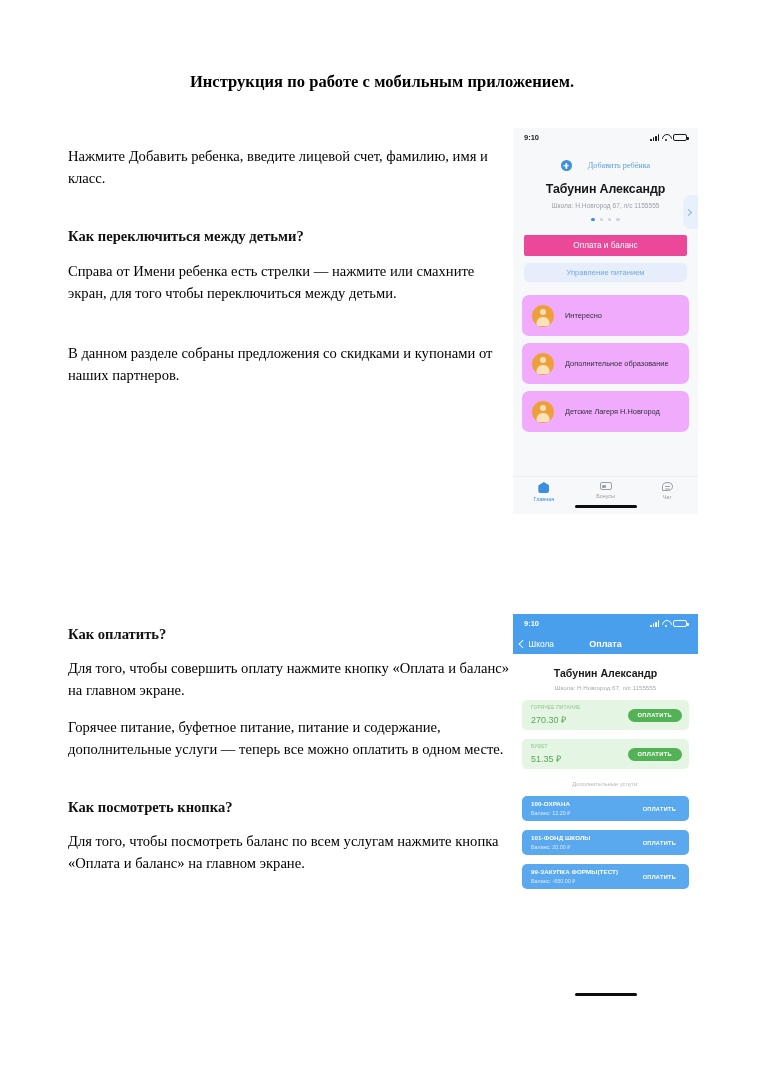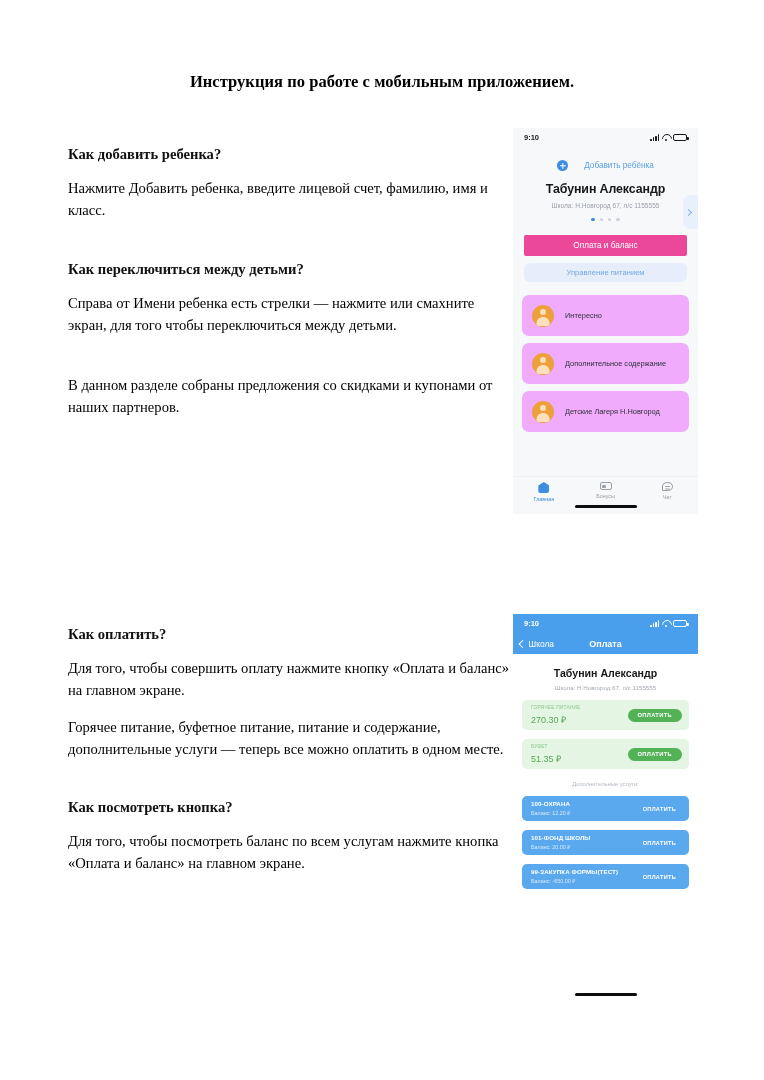--- a/index.html
+++ b/index.html
@@ -101,20 +101,21 @@
   .batt::after { content:""; position:absolute; right:-2.5px; top:2px; width:1.5px; height:3px; background: currentColor; border-radius: 0 1px 1px 0; }
   .batt .fill { height: 100%; border-radius: 1px; }
   .batt-yellow .fill { width: 72%; background: #f3c62e; }
   .batt-white  .fill { width: 62%; background: #ffffff; }
 
   
   .home-body { background: #f7f8f9; height: 367px; position: relative; }
   .add-child {
     display: flex; align-items: center; justify-content: center; gap: 16px;
     padding-top: 13px;
+    font-family: Liberation Serif, serif;
   }
   .plus-circle {
     width: 11px; height: 11px; border-radius: 50%; background: #3d8ee0;
     position: relative; flex: none;
   }
   .plus-circle::before, .plus-circle::after {
     content:""; position:absolute; background:#fff; border-radius:1px;
     left:50%; top:50%; transform:translate(-50%,-50%);
   }
   .plus-circle::before { width: 6px; height: 1.4px; }
@@ -266,21 +267,20 @@
     height: 12px; padding: 0 6px; letter-spacing: .3px;
     display: flex; align-items: center; justify-content: center;
   }
 </style>
 </head>
 <body>
 
 <div class="doc-title">Инструкция по работе с мобильным приложением.</div>
 
 <div class="col-text blk-1">
-  <h2 class="q-head">Как добавить ребенка?</h2>
   <p class="q-body">Нажмите Добавить ребенка, введите лицевой счет, фамилию, имя и класс.</p>
 
   <div class="gap-lg"></div>
 
   <h2 class="q-head">Как переключиться между детьми?</h2>
   <p class="q-body">Справа от Имени ребенка есть стрелки — нажмите или смахните экран, для того чтобы переключиться между детьми.</p>
 
   <div class="gap-lg"></div>
 
   <p class="q-body">В данном разделе собраны предложения со скидками и купонами от наших партнеров.</p>
@@ -337,21 +337,21 @@
     <div class="btn-primary">Оплата и баланс</div>
     <div class="btn-secondary">Управление питанием</div>
 
     <div class="card-list">
       <div class="card-row">
         <span class="avatar-orange"></span>
         <span class="card-label">Интересно</span>
       </div>
       <div class="card-row">
         <span class="avatar-orange"></span>
-        <span class="card-label">Дополнительное содержание</span>
+        <span class="card-label">Дополнительное образование</span>
       </div>
       <div class="card-row">
         <span class="avatar-orange"></span>
         <span class="card-label">Детские Лагеря Н.Новгород</span>
       </div>
     </div>
 
     <div class="tabbar">
       <div class="tab active">
         <span class="ico-home"></span>

